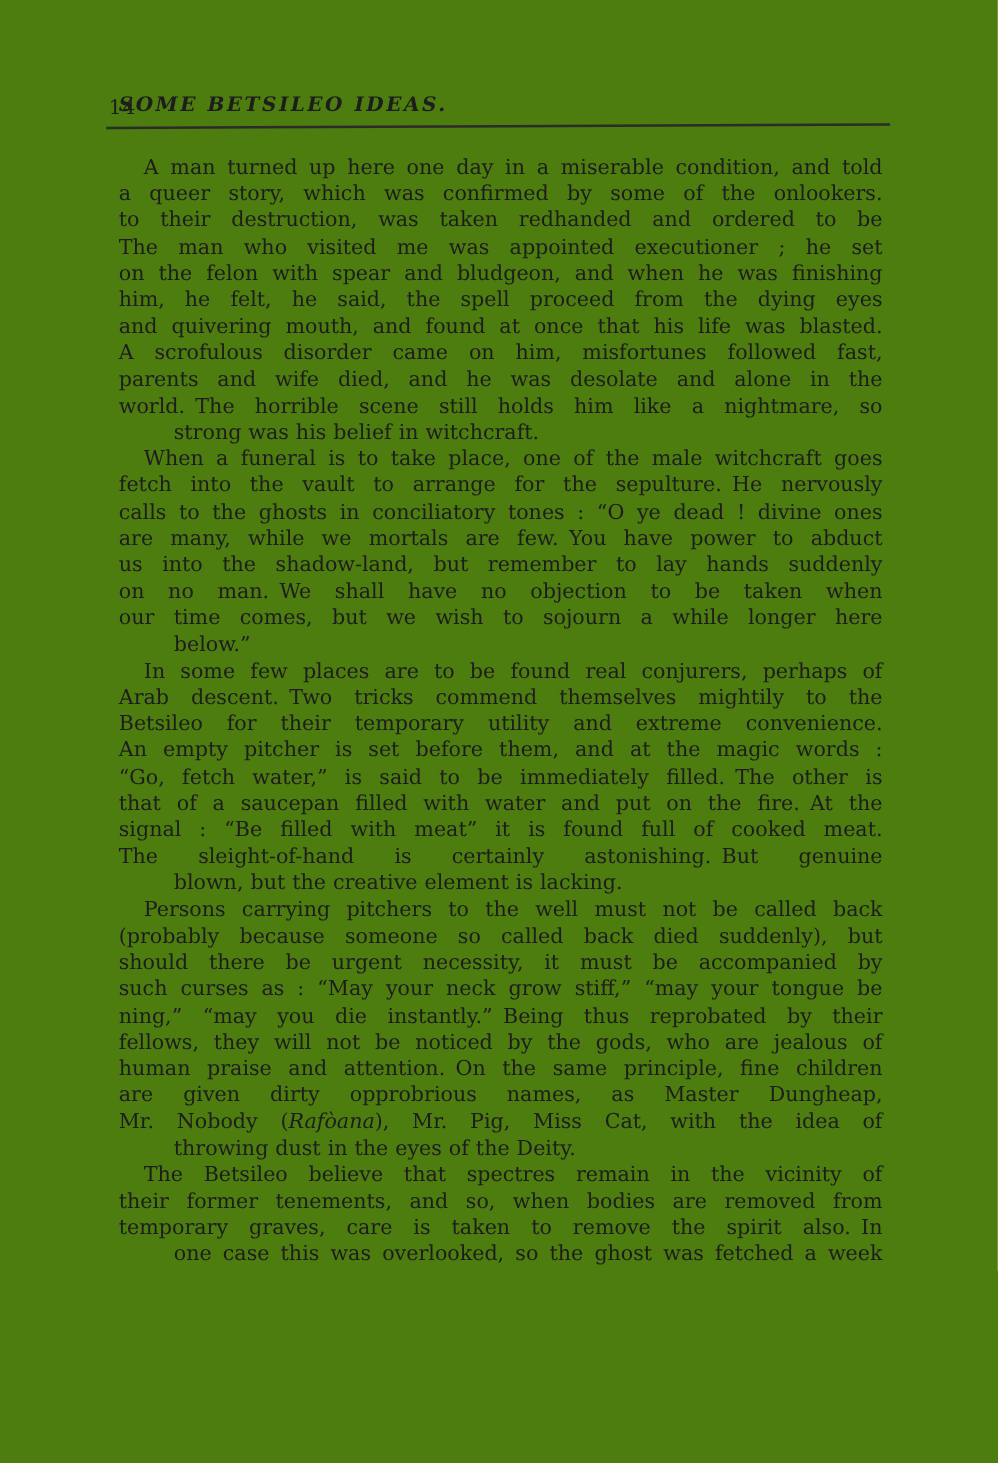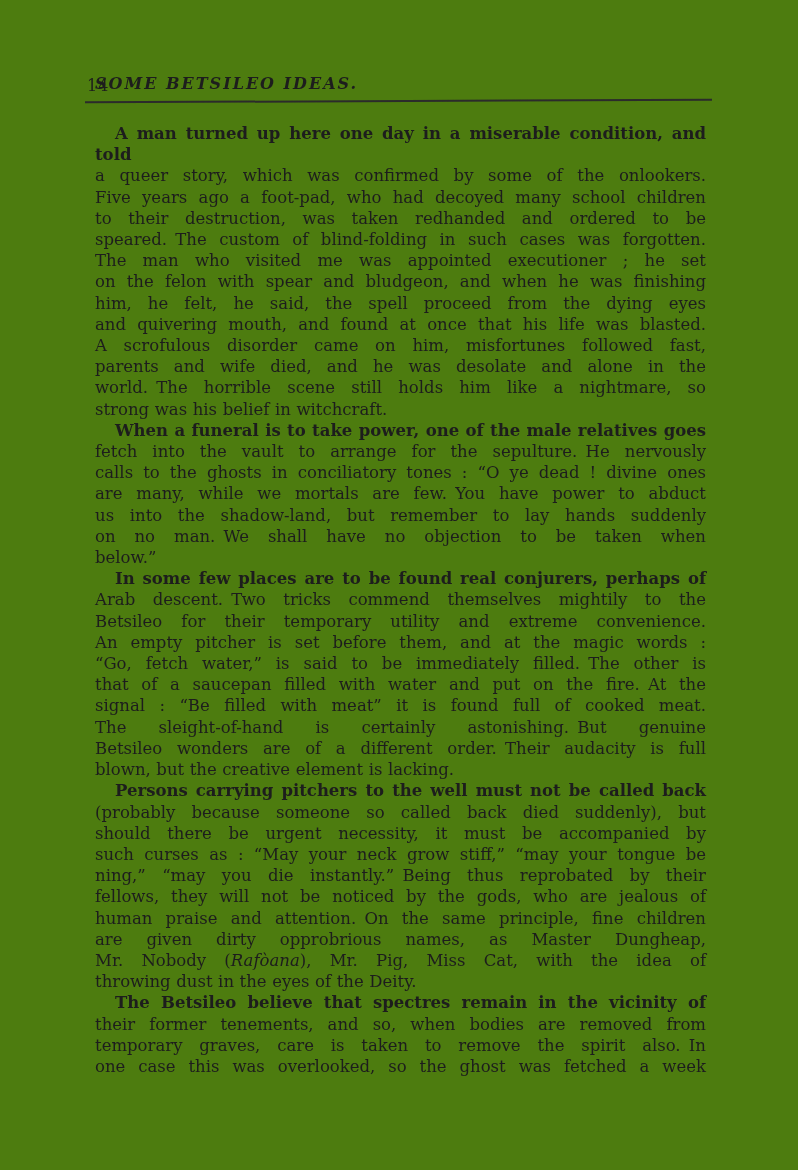--- a/index.html
+++ b/index.html
@@ -48,69 +48,67 @@
     line-height: 21.2px;
   }
   p.para { margin: 0; padding: 0; }
   .tline {
     display: block;
     text-align: justify;
     text-align-last: justify;
     word-spacing: 0.02em;
     white-space: normal;
   }
-  .tline.first { text-indent: 20px; font-weight: bold; }
-  .tline.last  { text-align-last: left; }
+  .tline.first { text-indent: 20px; }
+  .tline.last  { text-align-last: left; margin-left: 44px; }
   .tline.last.justified { text-align-last: justify; }
   .tline i { }
 </style>
 </head>
 <body>
 
 <div class="page">
   <div class="page-header">
     <span class="page-number">14</span>
     <div class="running-title">SOME BETSILEO IDEAS.</div>
     <div class="header-rule"></div>
   </div>
   <div class="page-body">
       <p class="para">
         <span class="tline first">A man turned up here one day in a miserable condition, and told</span>
         <span class="tline">a queer story, which was confirmed by some of the onlookers.</span>
-        <span class="tline">Five years ago a foot-pad, who had decoyed many school children</span>
         <span class="tline">to their destruction, was taken redhanded and ordered to be</span>
-        <span class="tline">speared. The custom of blind-folding in such cases was forgotten.</span>
         <span class="tline">The man who visited me was appointed executioner ; he set</span>
         <span class="tline">on the felon with spear and bludgeon, and when he was finishing</span>
         <span class="tline">him, he felt, he said, the spell proceed from the dying eyes</span>
         <span class="tline">and quivering mouth, and found at once that his life was blasted.</span>
         <span class="tline">A scrofulous disorder came on him, misfortunes followed fast,</span>
         <span class="tline">parents and wife died, and he was desolate and alone in the</span>
         <span class="tline">world. The horrible scene still holds him like a nightmare, so</span>
         <span class="tline last">strong was his belief in witchcraft.</span>
       </p>
       <p class="para">
-        <span class="tline first">When a funeral is to take power, one of the male relatives goes</span>
+        <span class="tline first">When a funeral is to take place, one of the male witchcraft goes</span>
         <span class="tline">fetch into the vault to arrange for the sepulture. He nervously</span>
         <span class="tline">calls to the ghosts in conciliatory tones : “O ye dead ! divine ones</span>
         <span class="tline">are many, while we mortals are few. You have power to abduct</span>
         <span class="tline">us into the shadow-land, but remember to lay hands suddenly</span>
         <span class="tline">on no man. We shall have no objection to be taken when</span>
+        <span class="tline">our time comes, but we wish to sojourn a while longer here</span>
         <span class="tline last">below.”</span>
       </p>
       <p class="para">
         <span class="tline first">In some few places are to be found real conjurers, perhaps of</span>
         <span class="tline">Arab descent. Two tricks commend themselves mightily to the</span>
         <span class="tline">Betsileo for their temporary utility and extreme convenience.</span>
         <span class="tline">An empty pitcher is set before them, and at the magic words :</span>
         <span class="tline">“Go, fetch water,” is said to be immediately filled. The other is</span>
         <span class="tline">that of a saucepan filled with water and put on the fire. At the</span>
         <span class="tline">signal : “Be filled with meat” it is found full of cooked meat.</span>
         <span class="tline">The sleight-of-hand is certainly astonishing. But genuine</span>
-        <span class="tline">Betsileo wonders are of a different order. Their audacity is full</span>
         <span class="tline last">blown, but the creative element is lacking.</span>
       </p>
       <p class="para">
         <span class="tline first">Persons carrying pitchers to the well must not be called back</span>
         <span class="tline">(probably because someone so called back died suddenly), but</span>
         <span class="tline">should there be urgent necessity, it must be accompanied by</span>
         <span class="tline">such curses as : “May your neck grow stiff,” “may your tongue be</span>
         <span class="tline">ning,” “may you die instantly.” Being thus reprobated by their</span>
         <span class="tline">fellows, they will not be noticed by the gods, who are jealous of</span>
         <span class="tline">human praise and attention. On the same principle, fine children</span>

